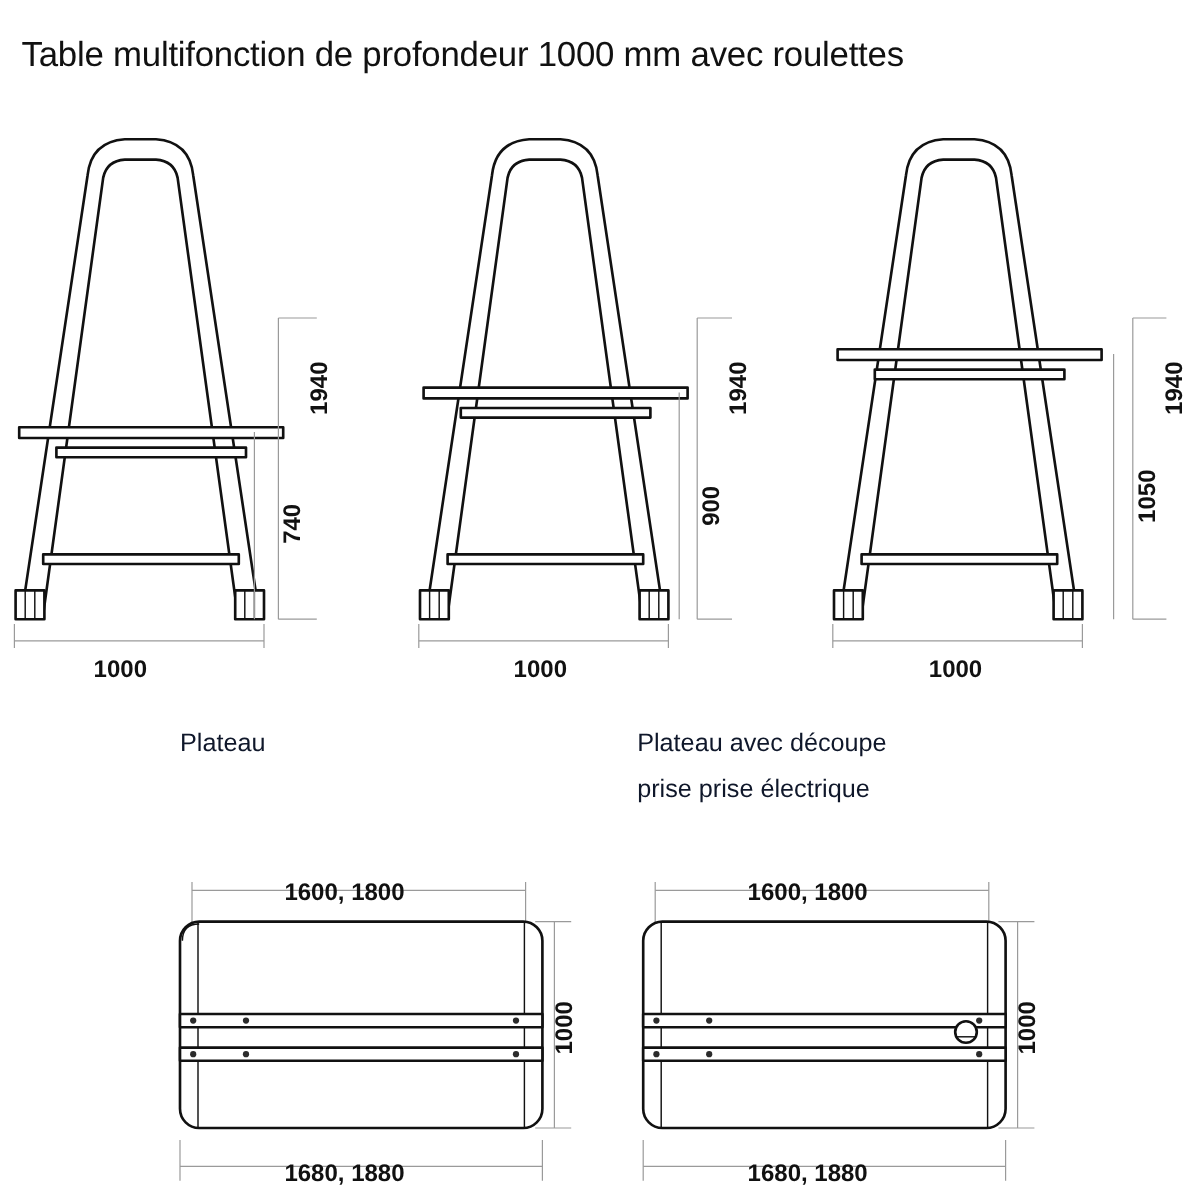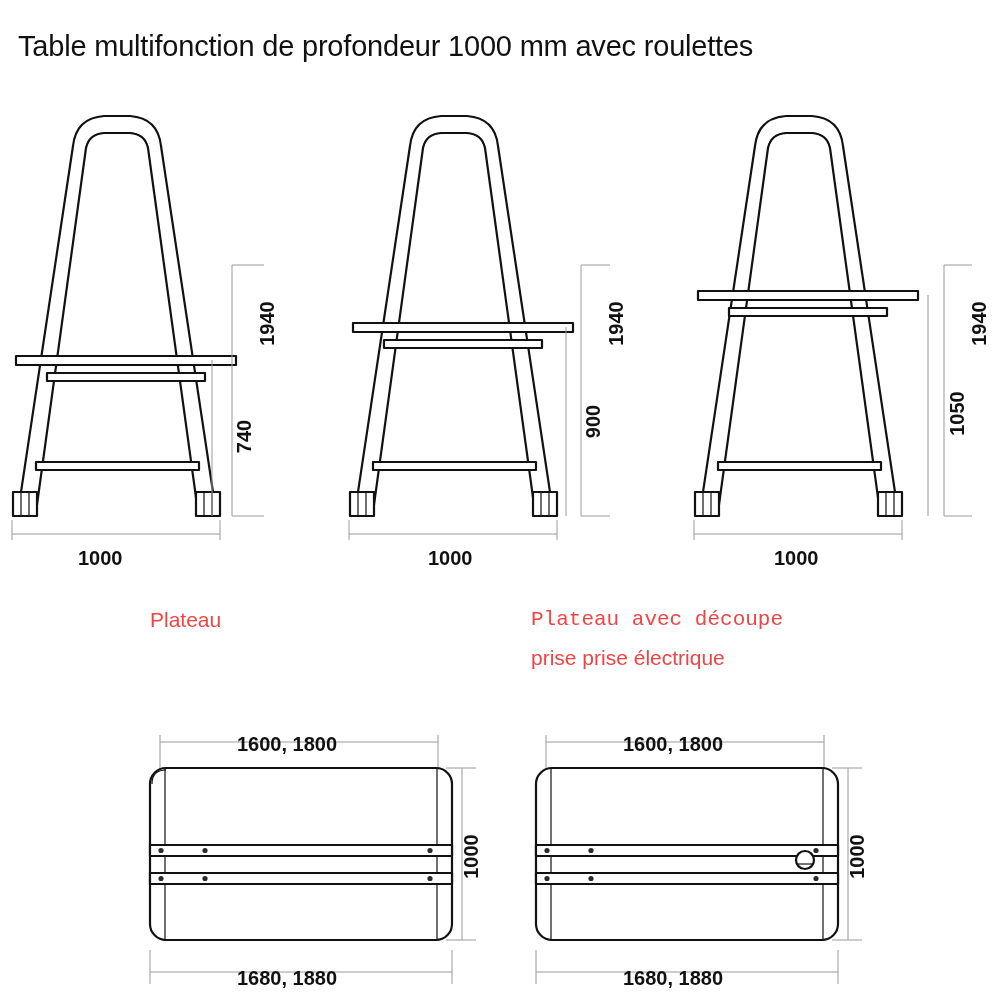--- a/index.html
+++ b/index.html
@@ -36,21 +36,21 @@
     color: #111111;
     white-space: nowrap;
   }
   .dim-label.vert {
     transform-origin: 50% 50%;
     transform: rotate(-90deg);
   }
   .caption {
     position: absolute;
     font-size: 21px;
-    color: #ef4444;
+    color: #0f172a;
     white-space: nowrap;
     line-height: 30px;
   }
   svg {
     position: absolute;
     left: 0;
     top: 0;
     overflow: visible;
   }
   .ln {
@@ -198,21 +198,21 @@
       <line class="ln-dim" x1="694" y1="520" x2="694" y2="540"></line>
       <line class="ln-dim" x1="902" y1="520" x2="902" y2="540"></line>
       <line class="ln-dim" x1="694" y1="534" x2="902" y2="534"></line>
     </g>
   </svg>
   <div class="dim-label vert" style="left:957px; top:312px;">1940</div>
   <div class="dim-label vert" style="left:935px; top:402px;">1050</div>
   <div class="dim-label" style="left:774px; top:547px;">1000</div>
 
   <div class="caption" style="left:150px; top:605px;">Plateau</div>
-  <div class="caption" style="left:531px; top:605px;font-family:Liberation Mono, monospace;">Plateau avec découpe</div>
+  <div class="caption" style="left:531px; top:605px;">Plateau avec découpe</div>
   <div class="caption" style="left:531px; top:643px;">prise prise électrique</div>
 
   <svg width="1000" height="1000">
     <g>
       <line class="ln-dim" x1="160" y1="735" x2="160" y2="770"></line>
       <line class="ln-dim" x1="438" y1="735" x2="438" y2="770"></line>
       <line class="ln-dim" x1="160" y1="742" x2="438" y2="742"></line>
       <line class="ln-dim" x1="150" y1="950" x2="150" y2="984"></line>
       <line class="ln-dim" x1="452" y1="950" x2="452" y2="984"></line>
       <line class="ln-dim" x1="150" y1="972" x2="452" y2="972"></line>

